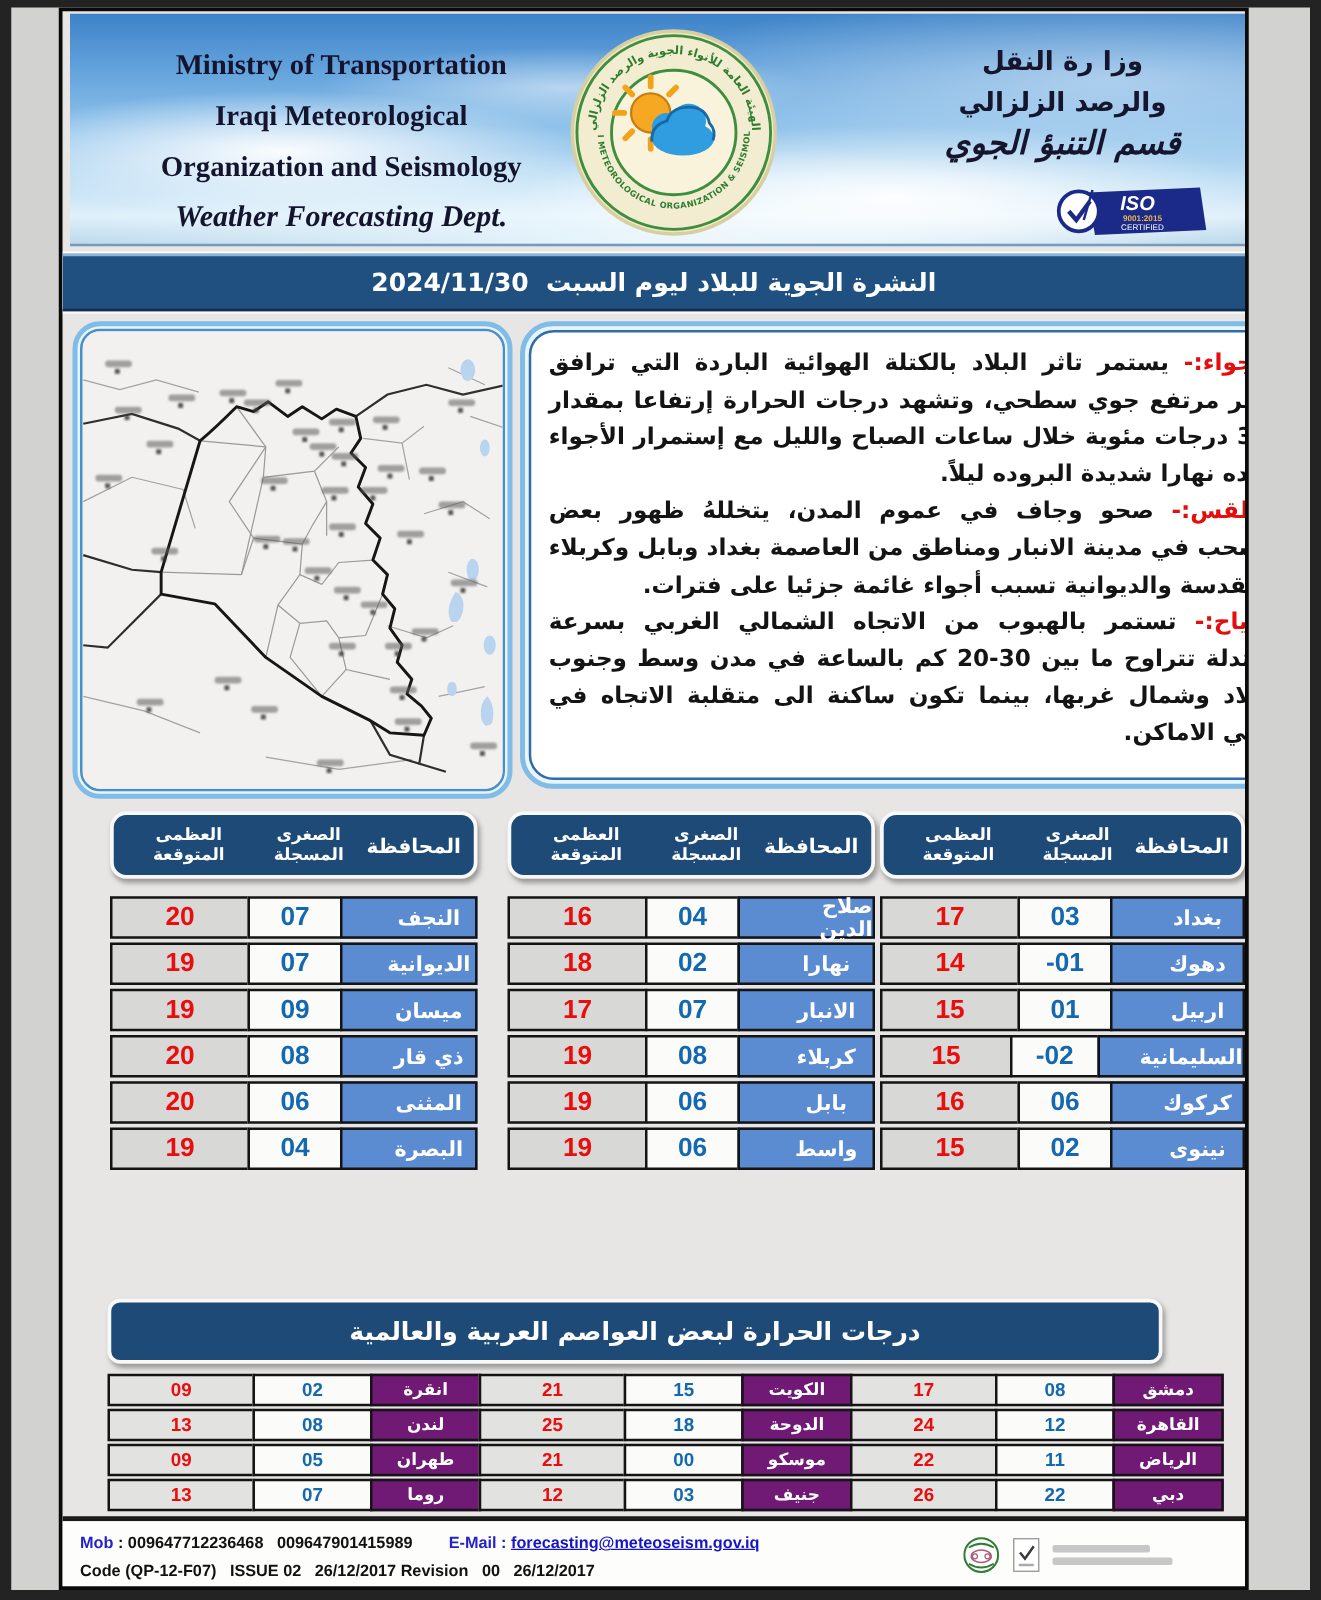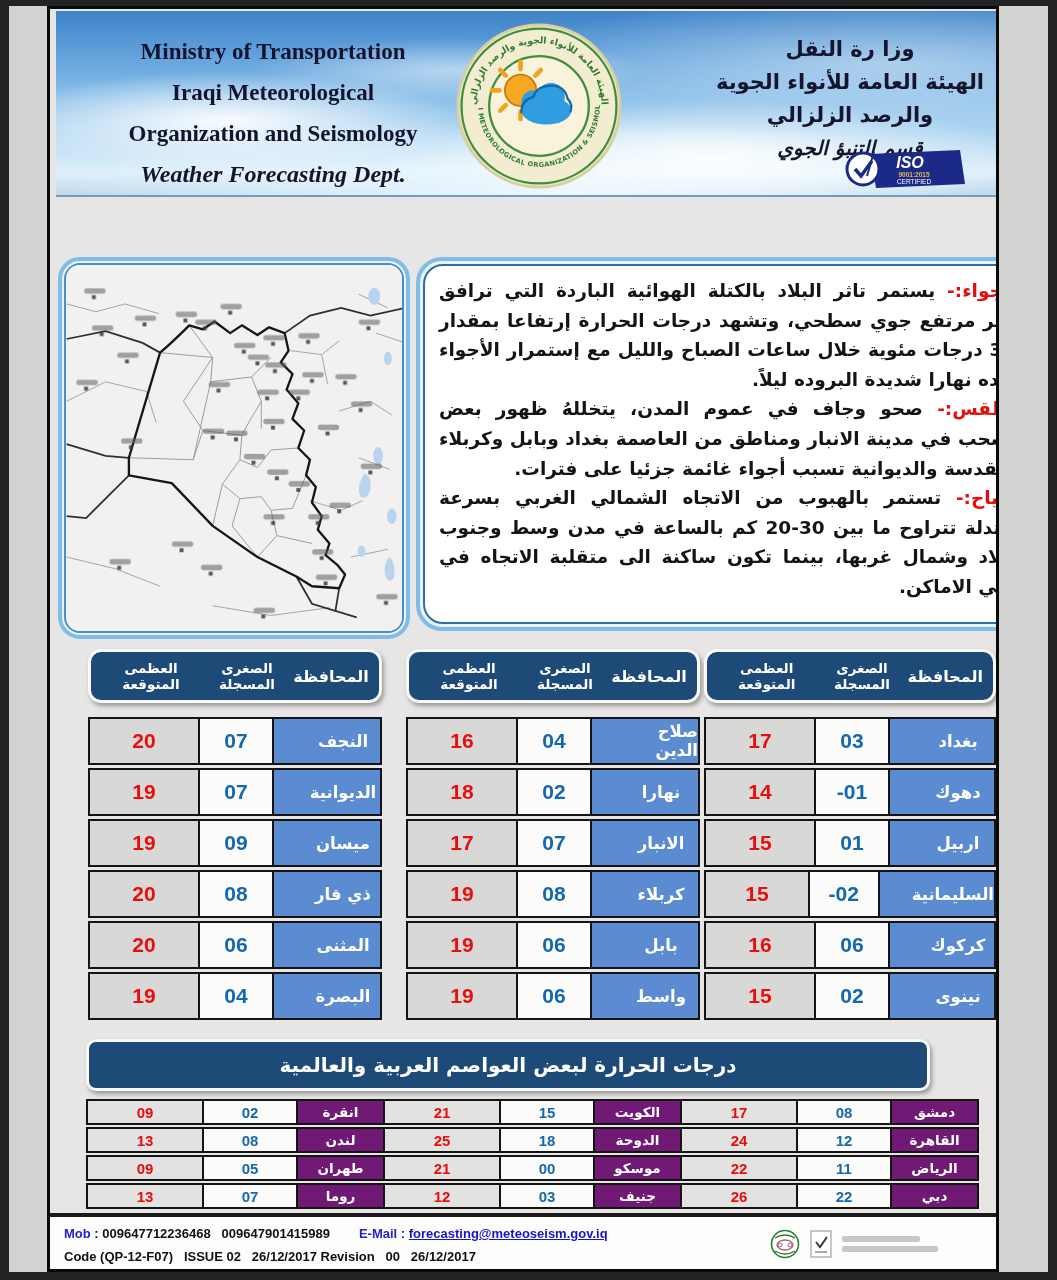--- a/index.html
+++ b/index.html
@@ -34,21 +34,21 @@
   .org-en{
     position:absolute;left:28px;top:20px;width:378px;text-align:center;
     font-family:"Liberation Serif","DejaVu Serif",serif;font-weight:bold;
     font-size:23px;line-height:41px;color:#14142e;
   }
   .org-en .l4{font-style:italic;font-size:24px;}
   .org-ar{
     position:absolute;left:648px;top:22px;width:292px;text-align:center;direction:rtl;
     font-weight:bold;font-size:21px;line-height:33px;color:#15152e;
   }
-  .org-ar .l4{font-style:italic;font-size:20px;}
+  .org-ar .l4{font-style:italic;font-size:26px;}
 
   
   .datebar{
     left:0;top:194px;width:946px;height:42px;background:#20507f;
     border-top:2px solid #89b4d8;border-bottom:2px solid #142f4c;
     display:flex;align-items:center;justify-content:center;
     color:#ffffff;font-weight:bold;font-size:20px;direction:rtl;white-space:pre-wrap;
     box-shadow:0 2px 0 #fafafa, 0 -2px 0 #fafafa;
   }
 
@@ -85,21 +85,21 @@
   .gt-right{left:654px;width:292px;}
   .pill{
     height:54px;box-sizing:border-box;background:#1e4a78;border:3px solid #f8f8f8;border-radius:13px;
     box-shadow:2px 3px 4px rgba(90,90,90,.55);
     display:flex;flex-direction:row-reverse;align-items:center;color:#fff;direction:ltr;
   }
   .pill .col{flex:1;text-align:center;font-weight:bold;}
   .pill .gov{font-size:16px;}
   .pill .two span{display:block;font-size:13.5px;line-height:1.2;padding-left:24px;}
   .rows{margin-top:14px;}
-  .grow{display:flex;height:48px;margin-bottom:3px;}
+  .grow{display:flex;height:34px;margin-bottom:3px;}
   .cell{
     box-sizing:border-box;border:2px solid #141414;display:flex;align-items:center;justify-content:center;
     font-weight:bold;
   }
   .cell + .cell{margin-left:-2px;}
   .cell.max{width:112px;background:#d8d8d6;color:#e90d0d;font-size:21px;font-family:"Liberation Sans",sans-serif;}
   .cell.min{width:76px;background:#fbfbf9;color:#1468b0;font-size:21px;font-family:"Liberation Sans",sans-serif;}
   .cell.city{flex:1;background:#5b8bd0;color:#ffffff;font-size:16.5px;direction:rtl;padding-left:32px;}
 
   
@@ -147,21 +147,20 @@
 
   <div class="sky">
     <div class="org-en">
       <div>Ministry of Transportation</div>
       <div>Iraqi Meteorological</div>
       <div>Organization and Seismology</div>
       <div class="l4">Weather Forecasting Dept.</div>
     </div>
     <div class="org-ar">
       <div>وزا رة النقل</div>
-      <div>الهيئة العامة للأنواء الجوية</div>
       <div>والرصد الزلزالي</div>
       <div class="l4">قسم التنبؤ الجوي</div>
     </div>
 
     <svg style="position:absolute;left:400px;top:12px;" width="166" height="166" viewBox="0 0 180 180">
       <circle cx="90" cy="90" r="88" fill="#efe8c6" stroke="#d8cfa0" stroke-width="3"></circle>
       <circle cx="90" cy="90" r="84" fill="#f2ecd0" stroke="#3e8e3e" stroke-width="2.5"></circle>
       <circle cx="90" cy="90" r="54" fill="#f8f3da" stroke="#3e8e3e" stroke-width="2.5"></circle>
       <defs>
         <path id="arcTop" d="M 22,90 A 68,68 0 0 1 158,90"></path>
@@ -198,20 +197,23 @@
       <polygon points="26,5 116,1 121,35 32,39" fill="#1b2a88"></polygon>
       <circle cx="19" cy="20" r="16" fill="#ffffff" stroke="#1b2a88" stroke-width="3"></circle>
       <path d="M11,20 l6,7 l11,-15" fill="none" stroke="#1b2a88" stroke-width="3.5"></path>
       <line x1="30" y1="3" x2="23" y2="27" stroke="#1b2a88" stroke-width="2"></line>
       <text x="66" y="19" text-anchor="middle" font-size="16" font-weight="bold" font-style="italic" fill="#ffffff" font-family="Liberation Sans,sans-serif">ISO</text>
       <text x="70" y="28" text-anchor="middle" font-size="6.5" font-weight="bold" fill="#e8b84a" font-family="Liberation Sans,sans-serif">9001:2015</text>
       <text x="70" y="35" text-anchor="middle" font-size="6.5" fill="#ffffff" font-family="Liberation Sans,sans-serif">CERTIFIED</text>
     </svg>
   </div>
 
+  <div class="datebar">
+    <span>النشرة الجوية للبلاد ليوم السبت  2024/11/30</span>
+  </div>
 
   <div class="map-wrap">
     <div class="map-inner">
       <svg width="340" height="368" viewBox="0 0 348 378">
         <defs>
           <g id="lbl">
             <rect x="8" y="7" width="4" height="4" fill="#3a3a3a" opacity="0.85"></rect>
             <rect x="0" y="0" width="22" height="5.5" rx="2.5" fill="#5c5c5c" opacity="0.55"></rect>
           </g>
           <filter id="blurS">

